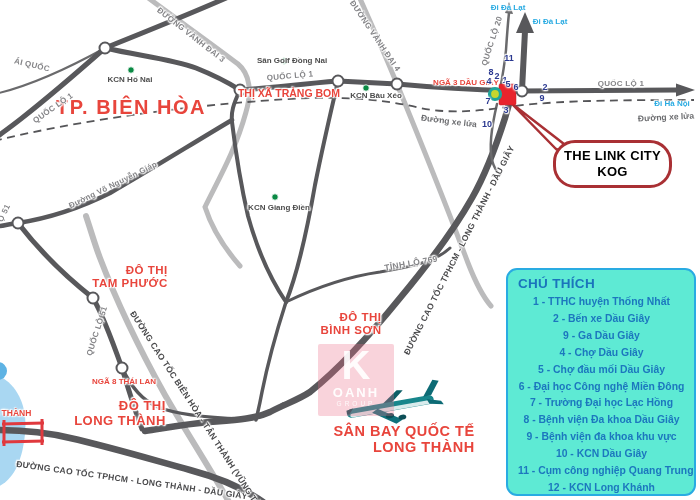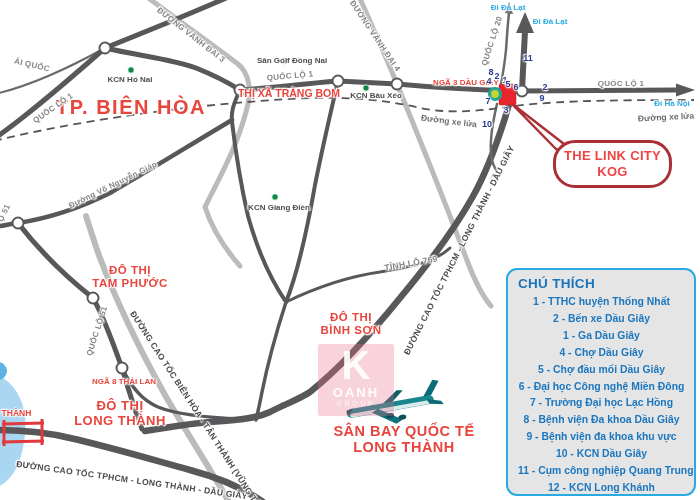--- a/index.html
+++ b/index.html
@@ -3,35 +3,35 @@
 <meta charset="utf-8">
 <style>
   html,body{margin:0;padding:0;}
   body{width:700px;height:500px;position:relative;overflow:hidden;background:#ffffff;
        font-family:"Liberation Sans","DejaVu Sans",sans-serif;}
   #stage{position:absolute;inset:0;width:700px;height:500px;}
   svg{position:absolute;left:0;top:0;}
   .lbl{position:absolute;white-space:nowrap;transform:translate(-50%,-50%);}
   .halo{text-shadow:0 0 2px #fff,0 0 2px #fff,0 0 3px #fff,0 0 3px #fff,1px 1px 1px #fff,-1px -1px 1px #fff;}
   .red{color:#E8453C;font-weight:bold;}
-  .city{text-align:center;line-height:1.12;letter-spacing:.5px;}
+  .city{text-align:right;line-height:1.12;letter-spacing:.5px;}
   .road{color:#848487;font-weight:bold;font-size:8px;letter-spacing:.3px;}
   .roadsoft{color:#6d6e71;font-weight:bold;font-size:8.5px;}
   .poi{color:#4d4d4d;font-size:8px;font-weight:bold;}
   .dir{color:#29ABE2;font-weight:bold;font-size:8px;}
   .num{color:#2B3990;font-weight:bold;font-size:9px;}
-  .legend{position:absolute;left:506px;top:268px;width:190px;height:228px;background:#e5e5e5;
+  .legend{position:absolute;left:506px;top:268px;width:190px;height:228px;background:#5eead4;
           border:2.5px solid #29ABE2;border-radius:11px;box-sizing:border-box;padding:6px 9px 4px 10px;}
   .legend h3{margin:0 0 3px 0;font-size:13.5px;color:#1A74BC;letter-spacing:.3px;}
   .legend ul{margin:0;padding:0;list-style:none;}
   .legend li{font-size:10.4px;font-weight:bold;color:#1C77BE;line-height:16.9px;white-space:nowrap;text-align:center;}
   .callout{position:absolute;left:553px;top:140px;width:113px;height:42px;background:#fff;
            border:3px solid #A93034;border-radius:22px;display:flex;flex-direction:column;
            align-items:center;justify-content:center;line-height:1.25;}
-  .callout div{color:#ef4444;font-weight:bold;font-size:13px;letter-spacing:.3px;}
+  .callout div{color:#000000;font-weight:bold;font-size:13px;letter-spacing:.3px;}
   .wm{position:absolute;left:318px;top:344px;width:76px;height:72px;background:rgba(235,110,135,.30);
       display:flex;flex-direction:column;align-items:center;justify-content:flex-start;border-radius:2px;}
   .wm .k{color:rgba(255,255,255,.92);font-weight:bold;font-size:40px;line-height:42px;}
   .wm .nm{color:rgba(255,255,255,.95);font-weight:bold;font-size:13px;line-height:13px;letter-spacing:2px;}
   .wm .gr{color:rgba(255,255,255,.85);font-size:6.5px;letter-spacing:3px;line-height:9px;}
 </style>
 </head>
 <body>
 
 <div id="stage">
@@ -172,34 +172,34 @@
 <div class="lbl num halo" style="left:505px;top:80px;">1</div>
 <div class="lbl num halo" style="left:497px;top:76px;">2</div>
 <div class="lbl num halo" style="left:506px;top:110px;">3</div>
 <div class="lbl num halo" style="left:489px;top:81px;">4</div>
 <div class="lbl num halo" style="left:508px;top:84px;">5</div>
 <div class="lbl num halo" style="left:516px;top:87px;">6</div>
 <div class="lbl num halo" style="left:488px;top:101px;">7</div>
 <div class="lbl num halo" style="left:491px;top:72px;">8</div>
 <div class="lbl num halo" style="left:542px;top:98px;">9</div>
 <div class="lbl num halo" style="left:487px;top:124px;">10</div>
-<div class="lbl num halo" style="left:528px;top:58px;text-align:center;">11</div>
+<div class="lbl num halo" style="left:509px;top:58px;text-align:center;">11</div>
 <div class="lbl num halo" style="left:545px;top:87px;">2</div>
 
 <div class="callout">
   <div>THE LINK CITY</div>
   <div>KOG</div>
 </div>
 
 <div class="legend">
   <h3>CHÚ THÍCH</h3>
   <ul>
     <li>1 - TTHC huyện Thống Nhất</li>
     <li>2 - Bến xe Dầu Giây</li>
-    <li>1 - Ga Dầu Giây</li>
+    <li>9 - Ga Dầu Giây</li>
     <li>4 - Chợ Dầu Giây</li>
     <li>5 - Chợ đầu mối Dầu Giây</li>
     <li>6 - Đại học Công nghệ Miền Đông</li>
     <li>7 - Trường Đại học Lạc Hồng</li>
     <li>8 - Bệnh viện Đa khoa Dầu Giây</li>
     <li>9 - Bệnh viện đa khoa khu vực</li>
     <li>10 - KCN Dầu Giây</li>
     <li>11 - Cụm công nghiệp Quang Trung</li>
     <li>12 - KCN Long Khánh</li>
   </ul>

